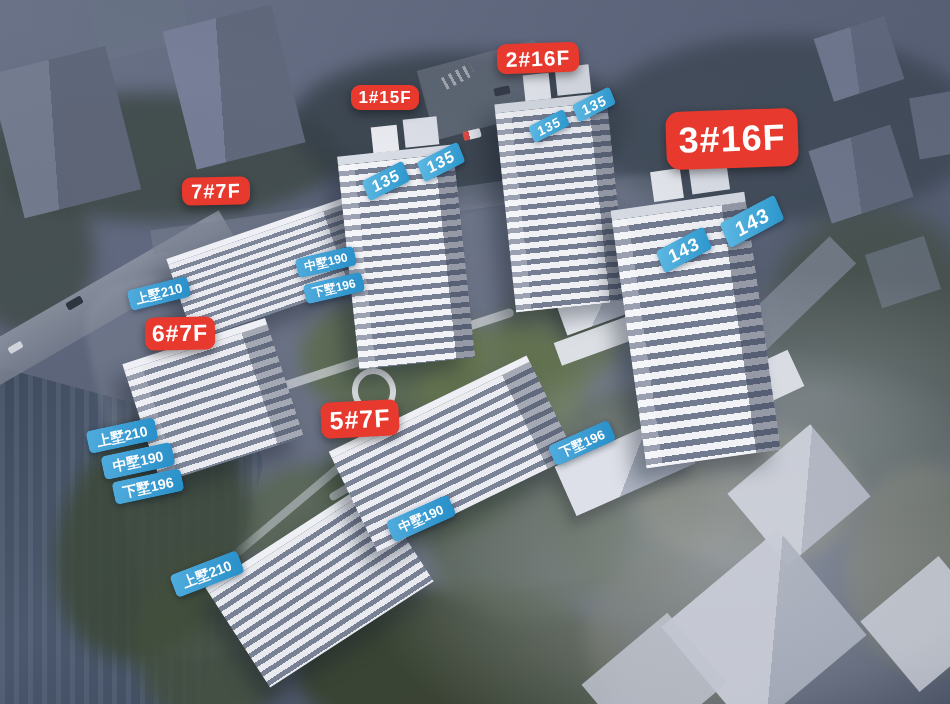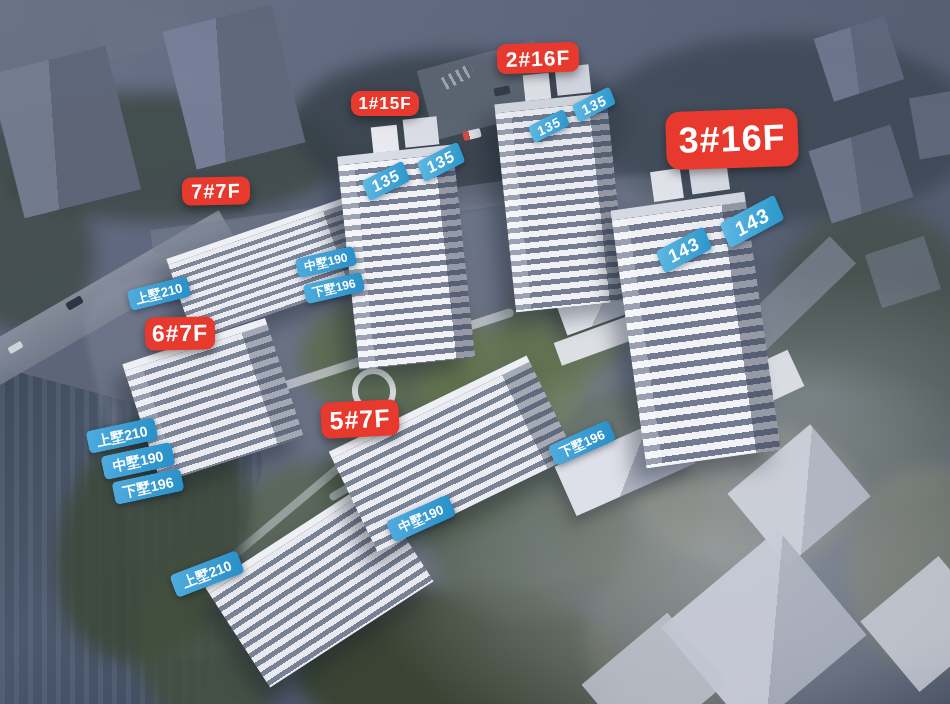--- a/index.html
+++ b/index.html
@@ -133,19 +133,19 @@
   <div class="label unit-tag" style="left: 296px; top: 252px; width: 60px; height: 20px; font-size: 12px; transform: rotate(-13deg); background-color: rgb(43, 154, 214); color: rgb(255, 255, 255);">中墅190</div>
   <div class="label unit-tag" style="left: 304px; top: 278px; width: 60px; height: 20px; font-size: 12px; transform: rotate(-13deg); background-color: rgb(43, 154, 214); color: rgb(255, 255, 255);">下墅196</div>
   <div class="label unit-tag" style="left: 87px; top: 424px; width: 70px; height: 23px; font-size: 14px; transform: rotate(-12deg); background-color: rgb(43, 154, 214); color: rgb(255, 255, 255);">上墅210</div>
   <div class="label unit-tag" style="left: 102px; top: 449px; width: 72px; height: 24px; font-size: 14px; transform: rotate(-12deg); background-color: rgb(43, 154, 214); color: rgb(255, 255, 255);">中墅190</div>
   <div class="label unit-tag" style="left: 113px; top: 475px; width: 70px; height: 23px; font-size: 14px; transform: rotate(-12deg); background-color: rgb(43, 154, 214); color: rgb(255, 255, 255);">下墅196</div>
   <div class="label unit-tag" style="left: 549px; top: 432px; width: 66px; height: 22px; font-size: 13px; transform: rotate(-24deg); background-color: rgb(43, 154, 214); color: rgb(255, 255, 255);">下墅196</div>
   <div class="label unit-tag" style="left: 387px; top: 507px; width: 68px; height: 23px; font-size: 13px; transform: rotate(-24deg); background-color: rgb(43, 154, 214); color: rgb(255, 255, 255);">中墅190</div>
   <div class="label unit-tag" style="left: 171px; top: 562px; width: 72px; height: 24px; font-size: 14px; transform: rotate(-21deg); background-color: rgb(43, 154, 214); color: rgb(255, 255, 255);">上墅210</div>
 
   <div class="label red-label" style="left: 182px; top: 177px; width: 68px; height: 28px; font-size: 20px; transform: rotate(-1deg); background-color: rgb(232, 57, 47); color: rgb(255, 255, 255);">7#7F</div>
-  <div class="label red-label" style="left: 351px; top: 91px; width: 68px; height: 25px; font-size: 17px; background-color: rgb(232, 57, 47); color: rgb(255, 255, 255);">1#15F</div>
+  <div class="label red-label" style="left: 351px; top: 85px; width: 68px; height: 25px; font-size: 17px; background-color: rgb(232, 57, 47); color: rgb(255, 255, 255);">1#15F</div>
   <div class="label red-label" style="left: 497px; top: 43px; width: 82px; height: 30px; font-size: 21px; transform: rotate(-2deg); background-color: rgb(232, 57, 47); color: rgb(255, 255, 255);">2#16F</div>
   <div class="label red-label" style="left: 666px; top: 110px; width: 132px; height: 58px; font-size: 36px; transform: rotate(-2deg); border-radius: 14px; background-color: rgb(232, 57, 47); color: rgb(255, 255, 255);">3#16F</div>
   <div class="label red-label" style="left: 145px; top: 317px; width: 70px; height: 33px; font-size: 23px; transform: rotate(-1deg); background-color: rgb(232, 57, 47); color: rgb(255, 255, 255);">6#7F</div>
   <div class="label red-label" style="left: 321px; top: 401px; width: 78px; height: 36px; font-size: 25px; transform: rotate(-3deg); background-color: rgb(232, 57, 47); color: rgb(255, 255, 255);">5#7F</div>
 
 </div>
 
 </body></html>

